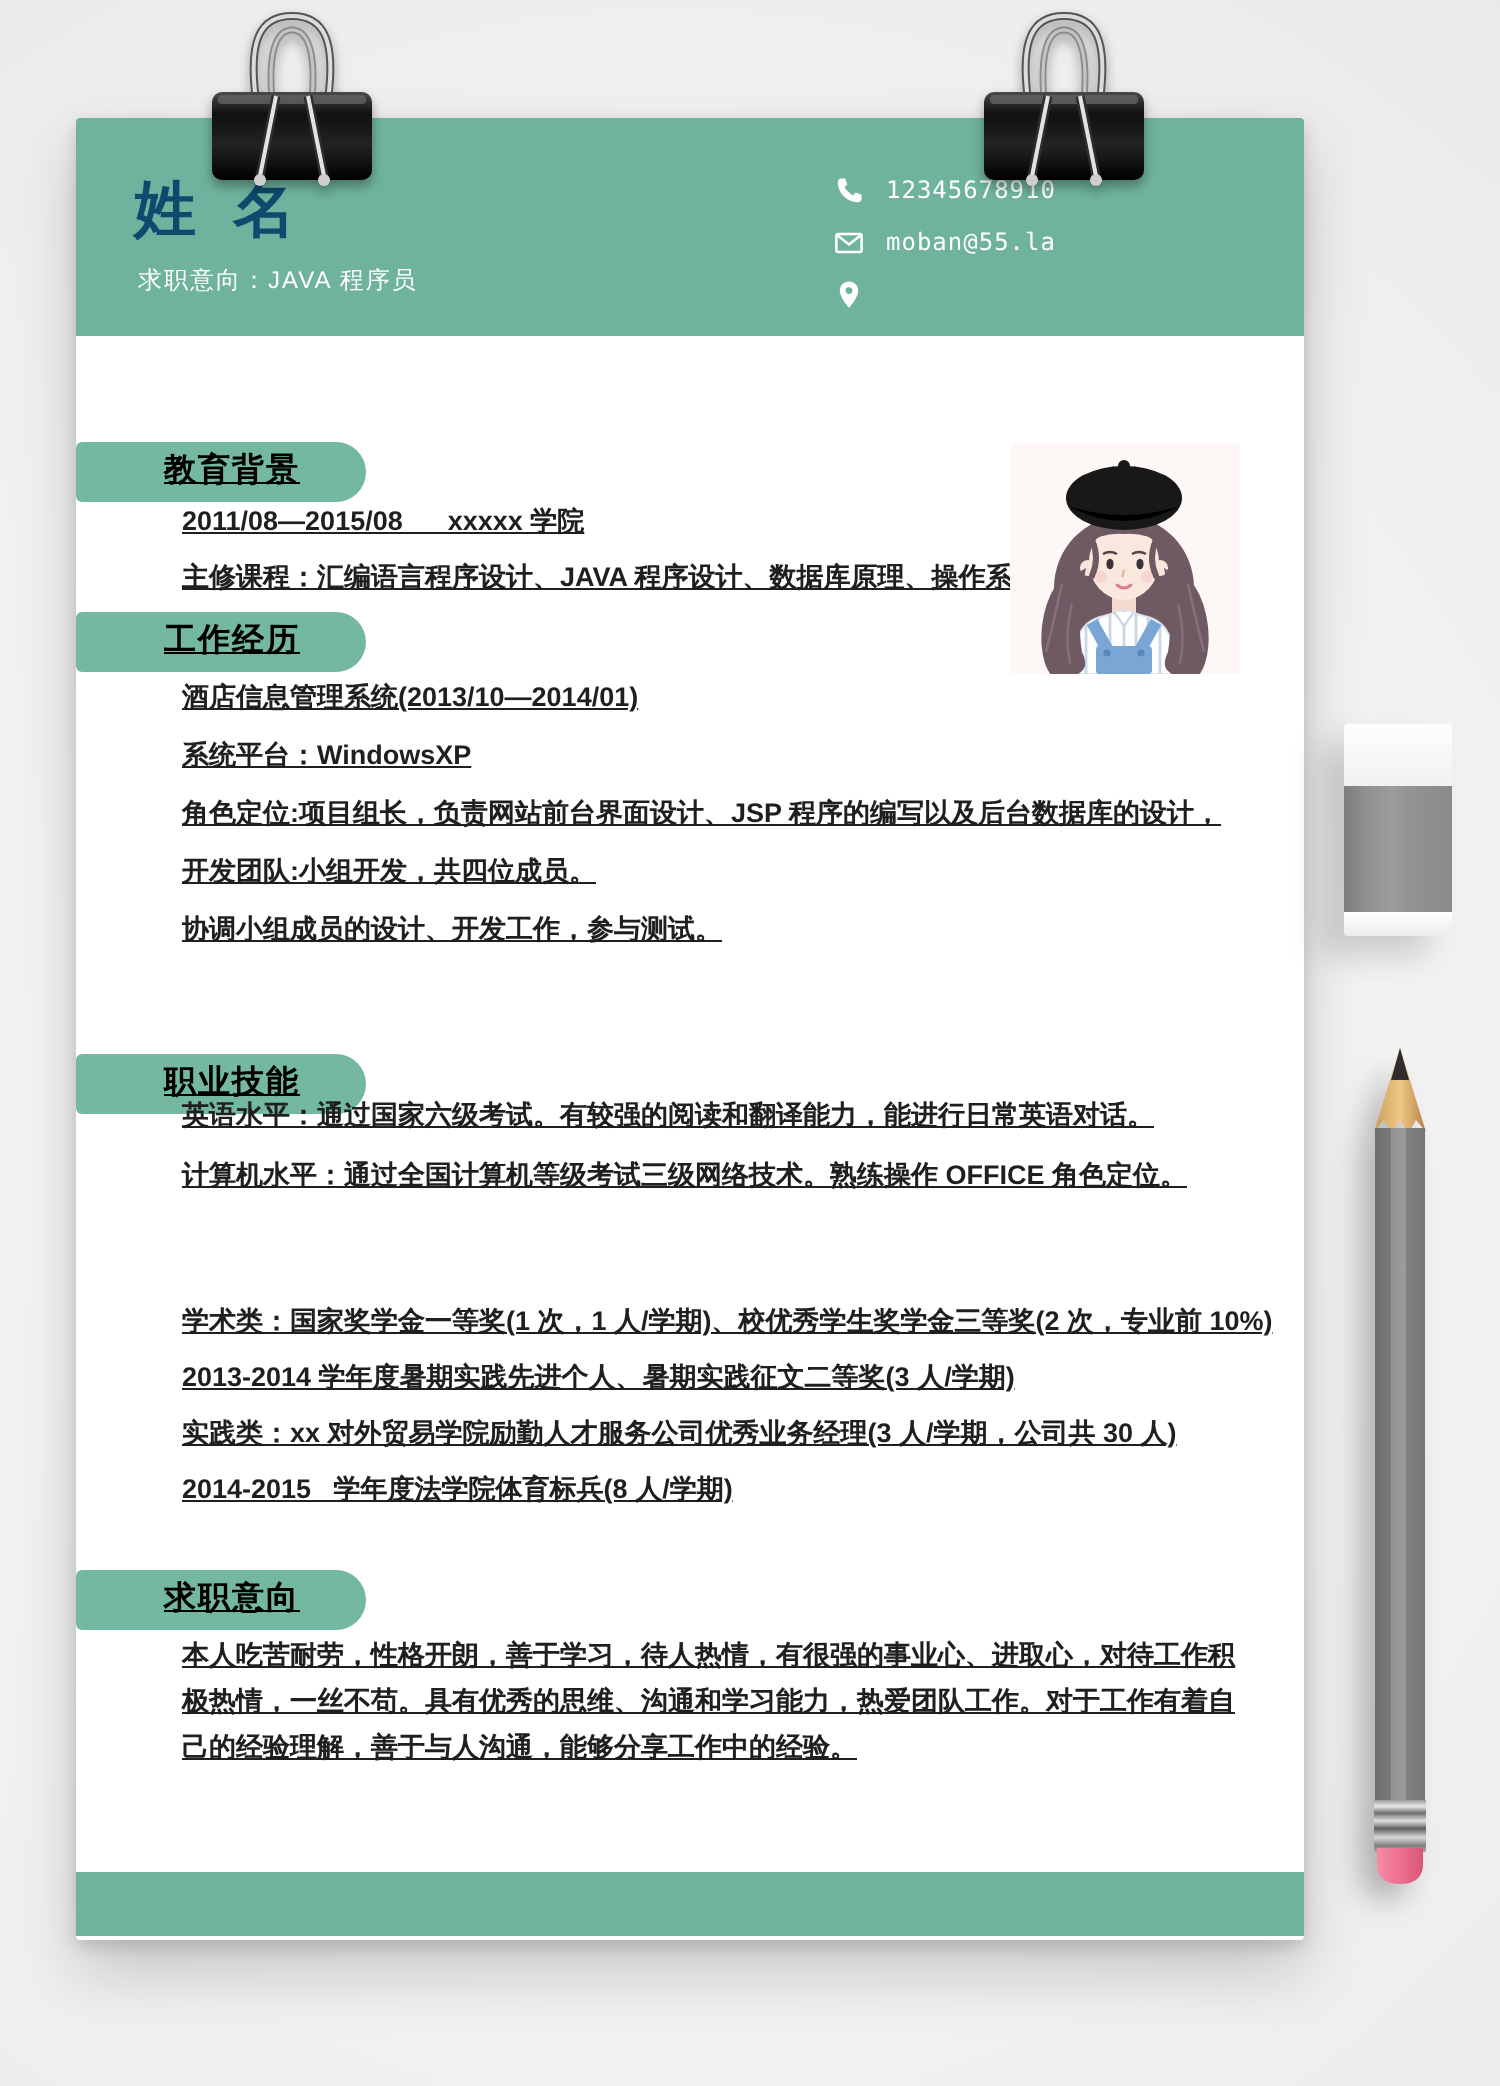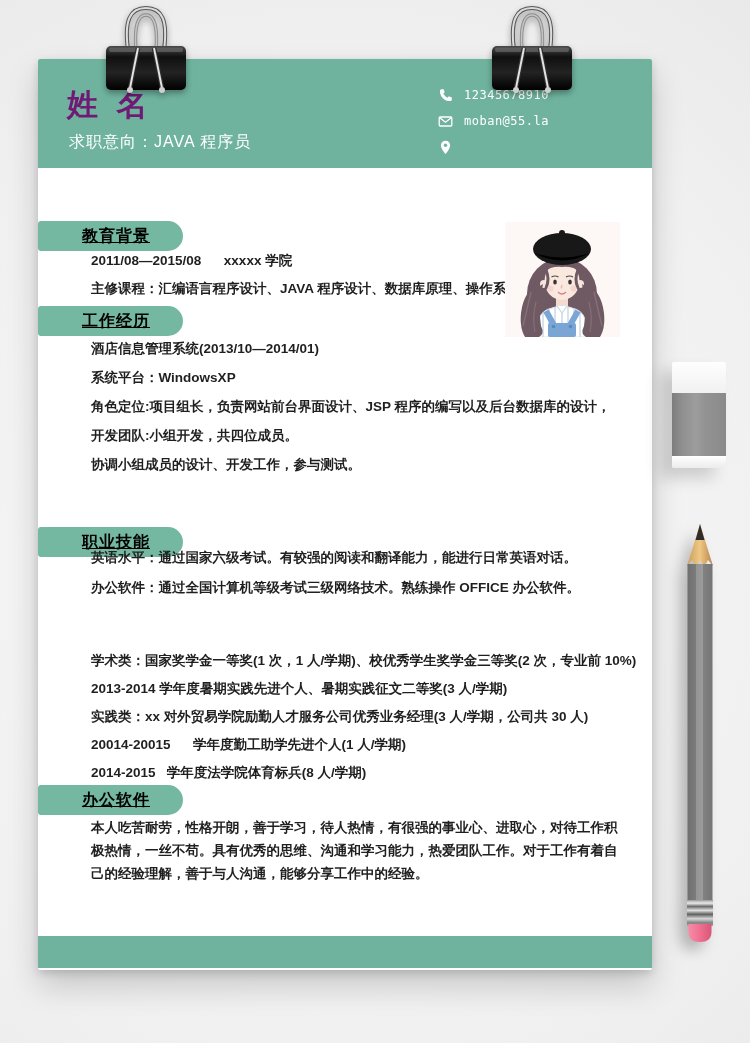--- a/index.html
+++ b/index.html
@@ -7,36 +7,36 @@
 
   .stage{position:relative;width:750px;height:1043px;overflow:hidden;
     background:radial-gradient(120% 90% at 45% 55%, #f9f9f9 0%, #f0f0f0 55%, #e2e2e2 100%);}
 
   
   .paper{position:absolute;left:38px;top:59px;width:614px;height:911px;background:#fff;
     border-radius:2px;box-shadow:0 3px 8px rgba(0,0,0,.15),0 16px 32px rgba(0,0,0,.18);}
 
   .res-header{position:absolute;top:0;left:0;right:0;height:109px;
     background:var(--green,#6fb39e);border-radius:2px 2px 0 0;}
-  .name{position:absolute;left:29px;top:25px;font-size:31px;font-weight:bold;color:#701a75;letter-spacing:5px;}
-  .intent{position:absolute;left:31px;top:73px;font-size:16px;font-weight:500;color:#fff;letter-spacing:1px;}
-
-  .contact{position:absolute;left:400px;top:25px;}
+  .name{position:absolute;left:29px;top:25px;font-size:31px;font-weight:bold;color:#0c4a6e;letter-spacing:5px;}
+  .intent{position:absolute;left:31px;top:73px;font-size:12px;font-weight:500;color:#fff;letter-spacing:1px;}
+
+  .contact{position:absolute;left:379px;top:25px;}
   .c-row{display:flex;align-items:center;height:22px;margin-bottom:4px;}
   .c-icon{width:15px;height:15px;margin-right:11px;flex:0 0 15px;}
   .c-text{color:#fff;font-family:"DejaVu Sans Mono",monospace;font-size:12px;letter-spacing:.5px;}
 
   
   .pill{position:absolute;left:0;width:145px;height:30px;box-sizing:border-box;
     background:var(--pill-green,#75b8a2);border-radius:3px 15px 15px 3px;
     color:#000000;font-size:16px;font-weight:bold;line-height:30px;padding-left:44px;letter-spacing:1px;text-decoration:underline;}
   .pill-edu{top:162px}.pill-work{top:247px}.pill-skill{top:468px}.pill-honor{top:557px}.pill-eval{top:726px}
 
   
-  .block{position:absolute;left:53px;color:var(--text,#1f1f1f);font-weight:bold;font-size:13.5px;}
+  .block{position:absolute;left:53px;color:var(--text,#1f1f1f);font-weight:bold;font-size:13.5px;text-decoration:underline;}
   .block .ln{white-space:pre;}
   .blk-edu{top:188px}.blk-edu .ln{line-height:28px}
   .blk-work{top:275px}.blk-work .ln{line-height:29px}
   .blk-skill{top:484px}.blk-skill .ln{line-height:30px}
   .blk-honor{top:588px}.blk-honor .ln{line-height:28px}
   .blk-eval{top:757px;width:535px}
   .blk-eval .para{white-space:pre-wrap;line-height:23px;}
 
   .avatar{position:absolute;left:467px;top:163px;width:115px;height:115px;}
 
@@ -87,45 +87,44 @@
             <circle cx="7.5" cy="5.3" r="1.7" fill="#6fb39e"></circle>
           </svg>
           <span class="c-text"></span>
         </div>
       </div>
     </div>
 
     <div class="pill pill-edu">教育背景</div>
     <div class="pill pill-work">工作经历</div>
     <div class="pill pill-skill">职业技能</div>
-    <div class="pill pill-eval">办公软件</div>
+    <div class="pill pill-eval">求职意向</div>
 
     <div class="block blk-edu">
       <div class="ln">2011/08—2015/08      xxxxx 学院</div>
       <div class="ln">主修课程：汇编语言程序设计、JAVA 程序设计、数据库原理、操作系统</div>
     </div>
 
     <div class="block blk-work">
       <div class="ln">酒店信息管理系统(2013/10—2014/01)</div>
       <div class="ln">系统平台：WindowsXP</div>
       <div class="ln">角色定位:项目组长，负责网站前台界面设计、JSP 程序的编写以及后台数据库的设计，</div>
       <div class="ln">开发团队:小组开发，共四位成员。</div>
       <div class="ln">协调小组成员的设计、开发工作，参与测试。</div>
     </div>
 
     <div class="block blk-skill">
       <div class="ln">英语水平：通过国家六级考试。有较强的阅读和翻译能力，能进行日常英语对话。</div>
-      <div class="ln">办公软件：通过全国计算机等级考试三级网络技术。熟练操作 OFFICE 办公软件。</div>
+      <div class="ln">计算机水平：通过全国计算机等级考试三级网络技术。熟练操作 OFFICE 角色定位。</div>
     </div>
 
     <div class="block blk-honor">
       <div class="ln">学术类：国家奖学金一等奖(1 次，1 人/学期)、校优秀学生奖学金三等奖(2 次，专业前 10%)</div>
       <div class="ln">2013-2014 学年度暑期实践先进个人、暑期实践征文二等奖(3 人/学期)</div>
       <div class="ln">实践类：xx 对外贸易学院励勤人才服务公司优秀业务经理(3 人/学期，公司共 30 人)</div>
-      <div class="ln">20014-20015      学年度勤工助学先进个人(1 人/学期)</div>
       <div class="ln">2014-2015   学年度法学院体育标兵(8 人/学期)</div>
     </div>
 
     <div class="block blk-eval">
       <div class="para">本人吃苦耐劳，性格开朗，善于学习，待人热情，有很强的事业心、进取心，对待工作积极热情，一丝不苟。具有优秀的思维、沟通和学习能力，热爱团队工作。对于工作有着自己的经验理解，善于与人沟通，能够分享工作中的经验。</div>
     </div>
 
     <svg class="avatar" viewBox="0 0 115 115">
       <rect x="0" y="0" width="115" height="115" fill="#fdf8f6"></rect>
 

